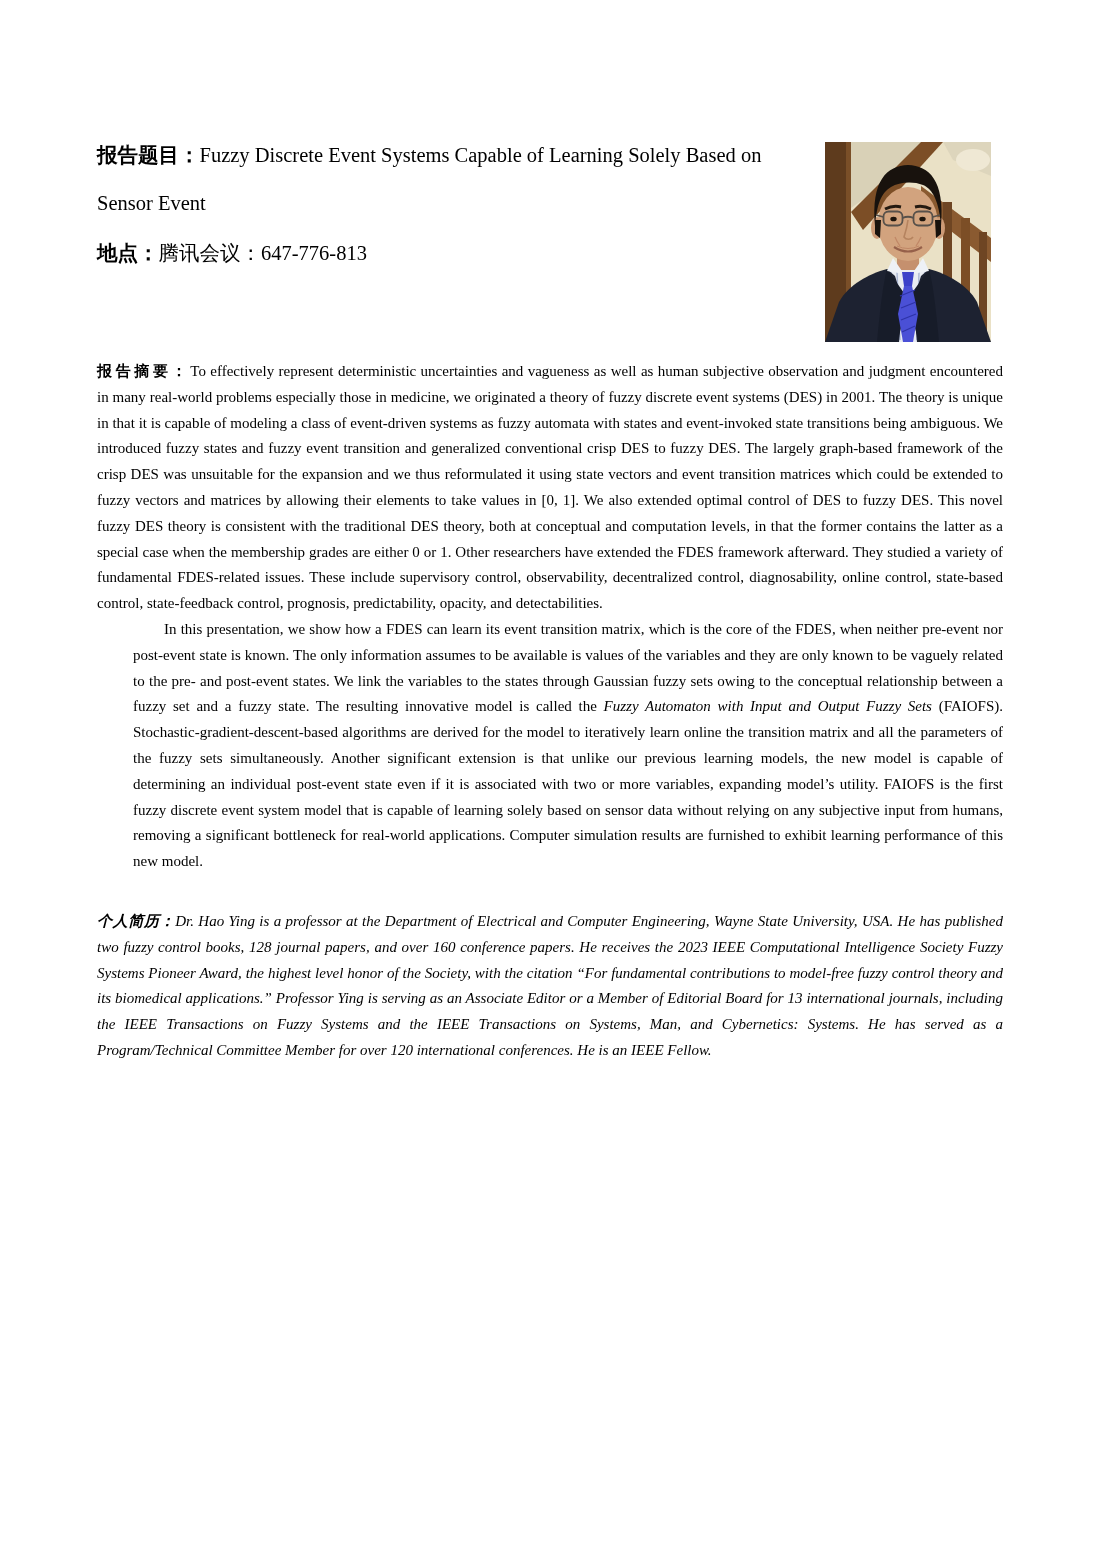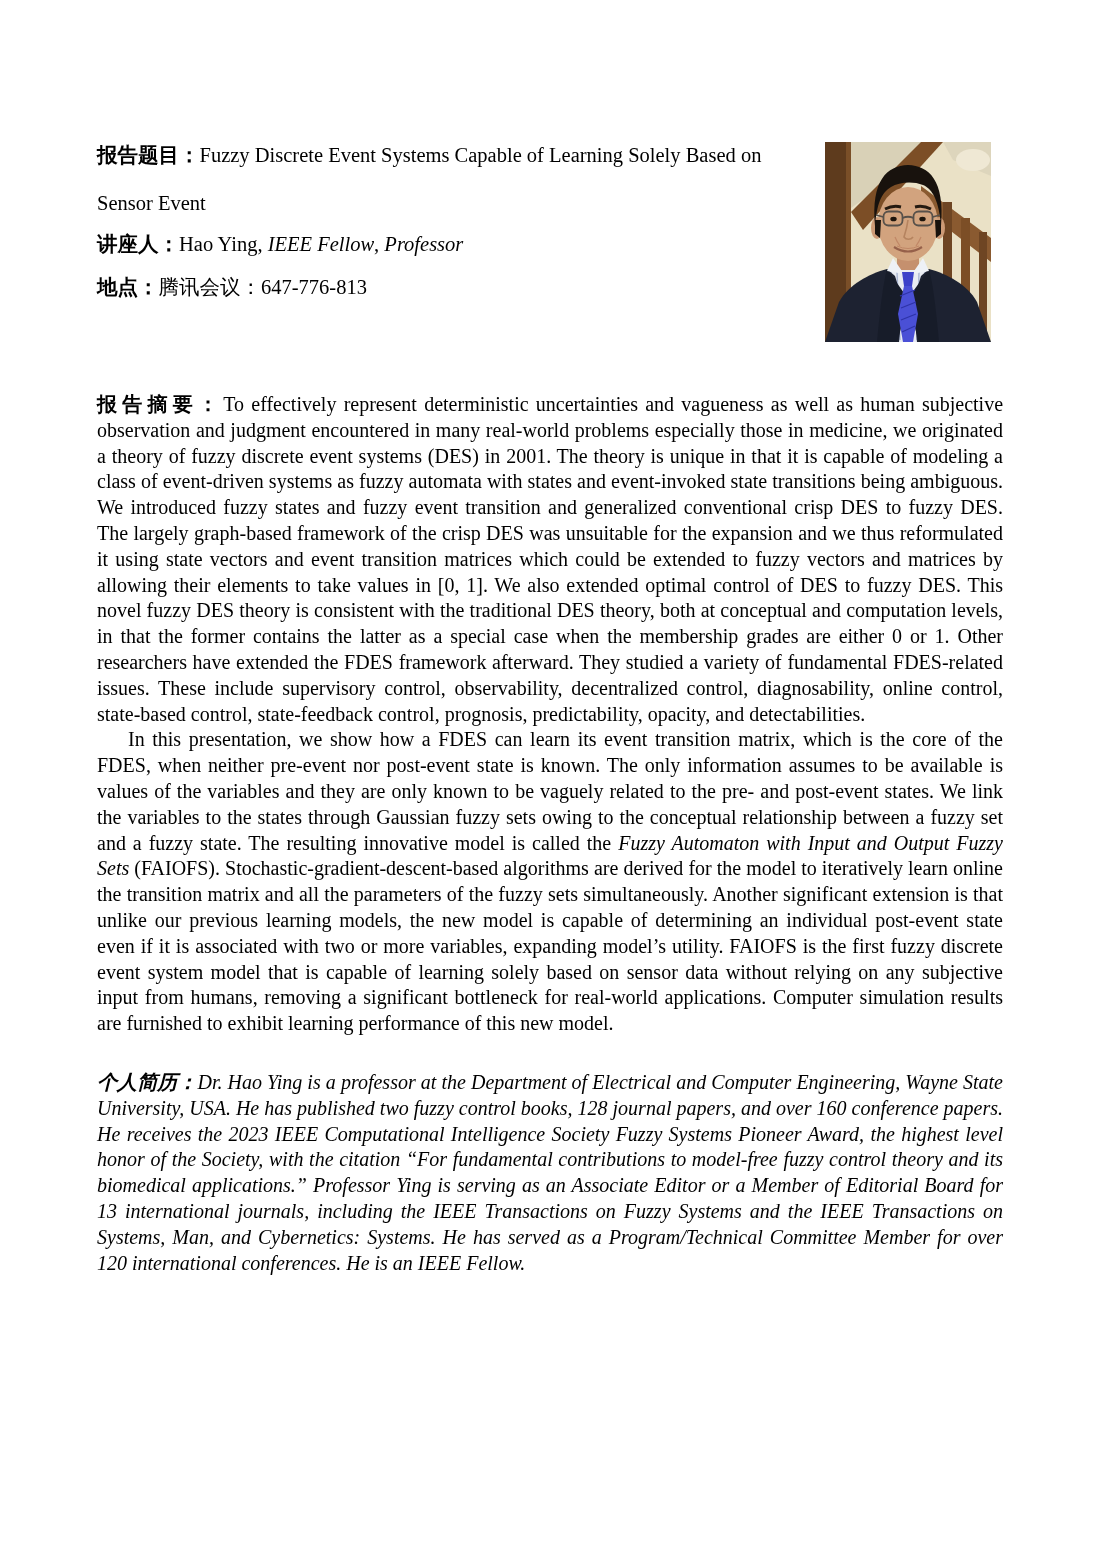--- a/index.html
+++ b/index.html
@@ -45,28 +45,28 @@
     margin: 0;
     font-size: 20.5px;
     line-height: 34px;
   }
   .meta-location {
     margin-top: 9px;
   }
   .body-text {
     position: absolute;
     left: 97px;
-    top: 392px;
+    top: 358px;
     width: 906px;
-    font-size: 20px;
+    font-size: 15px;
     line-height: 25.8px;
     text-align: justify;
   }
   .par { margin: 0; }
-  .par-indent { text-indent: 31px; }
+  .par-indent { text-indent: 31px; margin-left: 36px; }
   .bio-par { margin-top: 33px; font-style: italic; }
   .abstract-label { letter-spacing: 3px; }
   em { font-style: italic; }
 </style>
 </head>
 <body>
 
 <div class="page">
 
   <svg class="photo" viewBox="0 0 166 200" xmlns="http://www.w3.org/2000/svg" aria-hidden="true">
@@ -144,21 +144,20 @@
     <path d="M70,95 Q72,100 75,104" stroke="#c08766" stroke-width="1.2" fill="none"></path>
     <path d="M96,95 Q94,100 91,104" stroke="#c08766" stroke-width="1.2" fill="none"></path>
 
     <path d="M69,105 Q83,114 97,105" stroke="#96604a" stroke-width="2.2" fill="none"></path>
     <path d="M72,104 Q83,109 94,104" stroke="#c08766" stroke-width="1" fill="none"></path>
   </svg>
 
   <div class="header">
     <p class="title"><span class="zh-bold">报告题目：</span><span>Fuzzy Discrete Event Systems Capable of Learning Solely Based on</span><br><span>Sensor Event</span></p>
 
-    <p class="meta"><span class="zh-bold">讲座人：</span><span>Hao Ying, </span><em>IEEE Fellow</em><span>, </span><em>Professor</em></p>
 
 
     <p class="meta meta-location"><span class="zh-bold">地点：</span><span>腾讯会议：647-776-813</span></p>
   </div>
 
   <div class="body-text">
     <p class="par"><span class="zh-bold abstract-label">报告摘要：</span><span>To effectively represent deterministic uncertainties and vagueness as well as human subjective observation and judgment encountered in many real-world problems especially those in medicine, we originated a theory of fuzzy discrete event systems (DES) in 2001. The theory is unique in that it is capable of modeling a class of event-driven systems as fuzzy automata with states and event-invoked state transitions being ambiguous. We introduced fuzzy states and fuzzy event transition and generalized conventional crisp DES to fuzzy DES. The largely graph-based framework of the crisp DES was unsuitable for the expansion and we thus reformulated it using state vectors and event transition matrices which could be extended to fuzzy vectors and matrices by allowing their elements to take values in [0, 1]. We also extended optimal control of DES to fuzzy DES. This novel fuzzy DES theory is consistent with the traditional DES theory, both at conceptual and computation levels, in that the former contains the latter as a special case when the membership grades are either 0 or 1. Other researchers have extended the FDES framework afterward. They studied a variety of fundamental FDES-related issues. These include supervisory control, observability, decentralized control, diagnosability, online control, state-based control, state-feedback control, prognosis, predictability, opacity, and detectabilities.</span></p>
 
     <p class="par par-indent"><span>In this presentation, we show how a FDES can learn its event transition matrix, which is the core of the FDES, when neither pre-event nor post-event state is known. The only information assumes to be available is values of the variables and they are only known to be vaguely related to the pre- and post-event states. We link the variables to the states through Gaussian fuzzy sets owing to the conceptual relationship between a fuzzy set and a fuzzy state. The resulting innovative model is called the </span><em>Fuzzy Automaton with Input and Output Fuzzy Sets</em><span> (FAIOFS). Stochastic-gradient-descent-based algorithms are derived for the model to iteratively learn online the transition matrix and all the parameters of the fuzzy sets simultaneously. Another significant extension is that unlike our previous learning models, the new model is capable of determining an individual post-event state even if it is associated with two or more variables, expanding model’s utility. FAIOFS is the first fuzzy discrete event system model that is capable of learning solely based on sensor data without relying on any subjective input from humans, removing a significant bottleneck for real-world applications. Computer simulation results are furnished to exhibit learning performance of this new model.</span></p>
 

